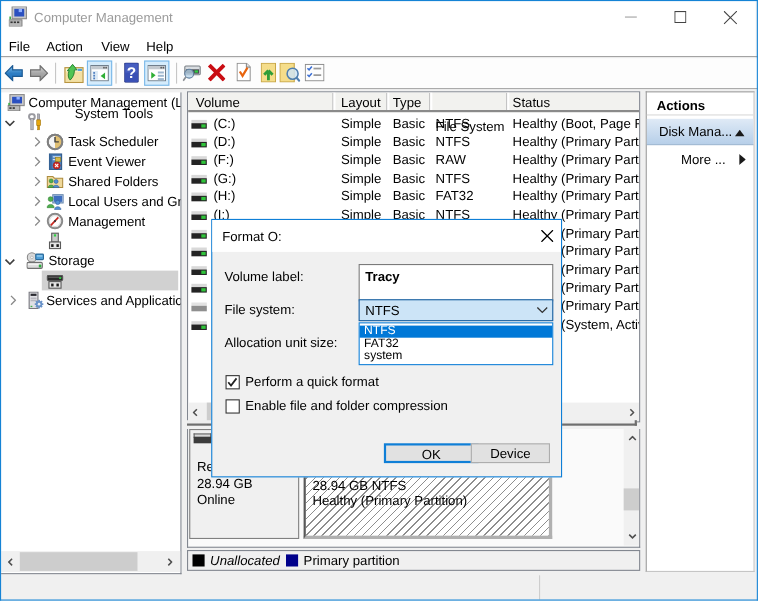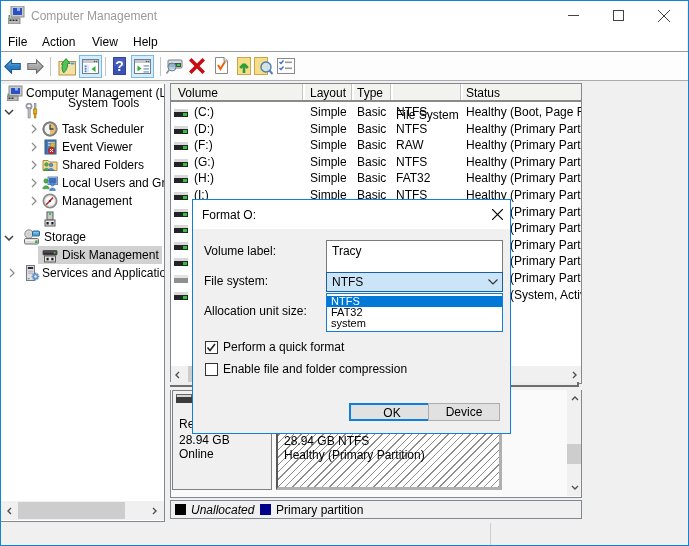--- a/index.html
+++ b/index.html
@@ -273,21 +273,20 @@
       <div class="trow" style="left:43px; top:144px;">Storage</div>
       <div class="tsel" style="left:37px; top:162px; width:124px; height:18px;"></div>
       <div class="abs" style="left:41px; top:163px; width:16px; height:16px;"><svg width="16" height="16" viewBox="0 0 16 16">
           <rect x="1" y="3.5" width="14" height="4.5" rx="0.8" fill="#2a2a2a" stroke="#555"></rect>
           <rect x="2" y="4.5" width="12" height="1" fill="#6a6a6a"></rect>
           <rect x="11.8" y="5" width="1.8" height="1.6" fill="#2fd040"></rect>
           <rect x="2.5" y="9" width="11" height="6" fill="#e4e4e4" stroke="#5a5a5a"></rect>
           <rect x="4.5" y="10.8" width="2.2" height="2.6" fill="#1a1a1a"></rect>
           <rect x="9.3" y="10.8" width="2.2" height="2.6" fill="#1a1a1a"></rect>
         </svg></div>
-      <div class="trow" style="left:61px; top:162px;">Disk Management</div>
       <svg class="abs" style="left:8px;top:184px" width="6" height="10" viewBox="0 0 6 10">
         <path d="M1,1 L5,5 L1,9" stroke="#8a8a8a" stroke-width="1.2" fill="none"></path>
       </svg>
       <div class="abs" style="left:23px; top:181px; width:16px; height:16px;"><svg width="16" height="16" viewBox="0 0 16 16">
           <rect x="2.5" y="0.5" width="8" height="15" fill="#e0e0e4" stroke="#77777e"></rect>
           <rect x="3.8" y="2" width="5.4" height="2" fill="#2a2a30"></rect>
           <rect x="3.8" y="5.5" width="5.4" height="1.4" fill="#b8b8c0"></rect>
           <rect x="3.8" y="7.5" width="5.4" height="1.4" fill="#b8b8c0"></rect>
           <rect x="3.8" y="13" width="1.6" height="1.2" fill="#3fae49"></rect>
           <g fill="#6a93c9">
@@ -503,32 +502,46 @@
       </div>
     </div>
 
   <div id="legendbar">
       <div class="abs" style="left:4px; top:3px; width:11px; height:11px; background:#000;"></div>
       <div class="abs" style="left:20px; top:2px;font-style:italic;">Unallocated</div>
       <div class="abs" style="left:89px; top:3px; width:11px; height:11px; background:#00008b;"></div>
       <div class="abs" style="left:105px; top:2px;">Primary partition</div>
     </div>
 
+  <div id="actionpanel">
+    <div class="abs" style="left:9px; top:5px; font-weight:bold; font-size:12px;">Actions</div>
+    <div class="abs" style="left:0; top:20px; width:97px; height:1px; background:#d9d9d9;"></div>
+    <div class="abs" style="left:0; top:24px; width:97px; height:24px; background:linear-gradient(#dfeaf6,#b7cfe9); border-bottom:1px solid #9ab4d0;">
+      <div class="abs" style="left:11px; top:5px;">Disk Mana...</div>
+      <svg class="abs" style="left:80px; top:10px;" width="9" height="6" viewBox="0 0 9 6">
+          <path d="M4.5,0 L9,6 L0,6 z" fill="#1a1a1a"></path>
+        </svg>
+    </div>
+    <div class="abs" style="left:31px; top:54px;">More ...</div>
+    <svg class="abs" style="left:84px; top:56px;" width="6" height="10" viewBox="0 0 6 10">
+        <path d="M0,0 L6,5 L0,10 z" fill="#1a1a1a"></path>
+      </svg>
+  </div>
 
   <div class="abs" style="left:490px; top:523px; width:1px; height:22px; background:#cdcdcd;"></div>
 
   <div id="dlg">
     <div id="dlgtitle">
       <div class="abs" style="left:9px; top:8px;">Format O:</div>
       <svg class="abs" style="left:299px; top:9px;" width="11" height="11" viewBox="0 0 11 11">
           <path d="M0,0 L11,11 M11,0 L0,11" stroke="#000" stroke-width="1.2"></path>
         </svg>
     </div>
     <div class="dlbl" style="top:44px;">Volume label:</div>
-    <div class="dinput" style="top:40px; height:34px;">Tracy</div>
+    <div class="dinput" style="top:40px; height:34px;font-weight:bold;">Tracy</div>
     <div class="dlbl" style="top:74px;">File system:</div>
     <div class="dinput" style="top:72px; height:20px; background:#cce4f7; border:1px solid #1a5f9e; line-height:18px;">NTFS
       <svg class="abs" style="left:161px; top:6px;" width="10" height="6" viewBox="0 0 10 6">
           <path d="M0.5,0.5 L5,5 L9.5,0.5" stroke="#333" stroke-width="1.2" fill="none"></path>
         </svg>
     </div>
     <div class="abs" style="left:133px; top:93px; width:177px; height:39px; background:#fff; border:1px solid #0f7fd7;">
       <div class="abs" style="left:0; top:1.5px; width:175px; height:11px; background:#0078d7; color:#fff; line-height:11px; padding-left:4px; font-size:11px;">NTFS</div>
       <div class="abs" style="left:4px; top:12.6px; height:11px; line-height:11px; font-size:11px;">FAT32</div>
       <div class="abs" style="left:4px; top:23.7px; height:11px; line-height:11px; font-size:11px;">system</div>

